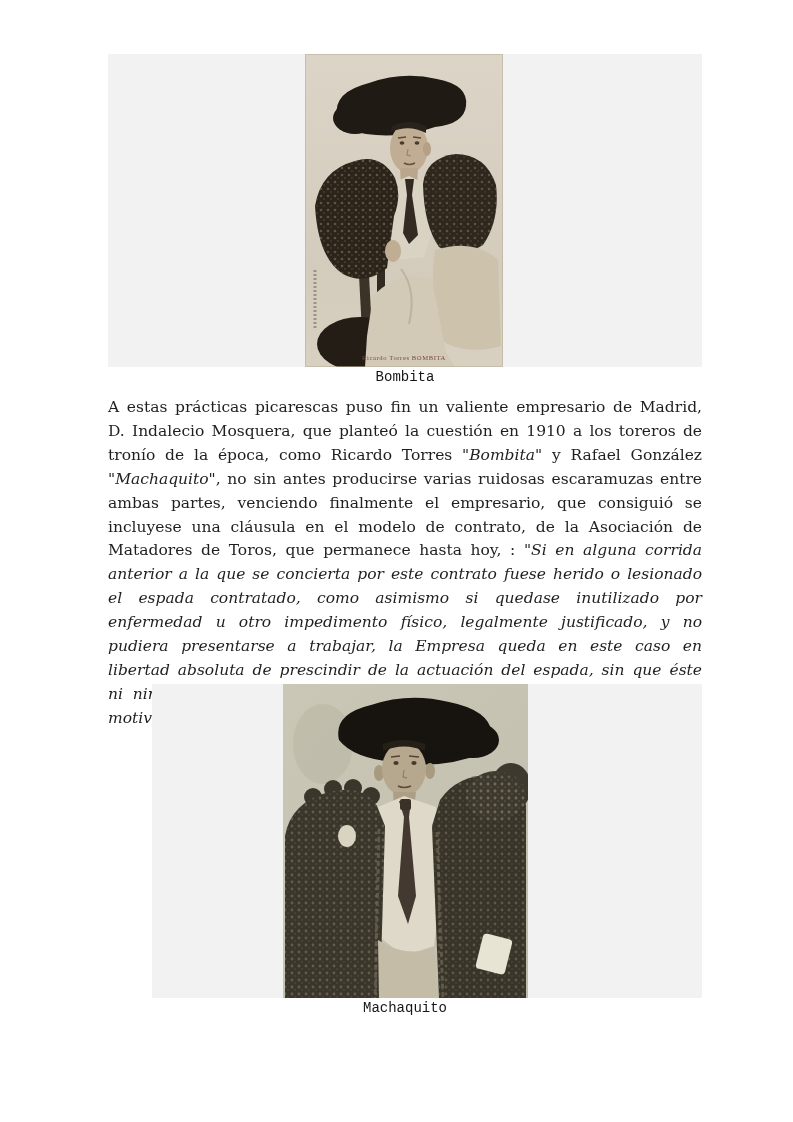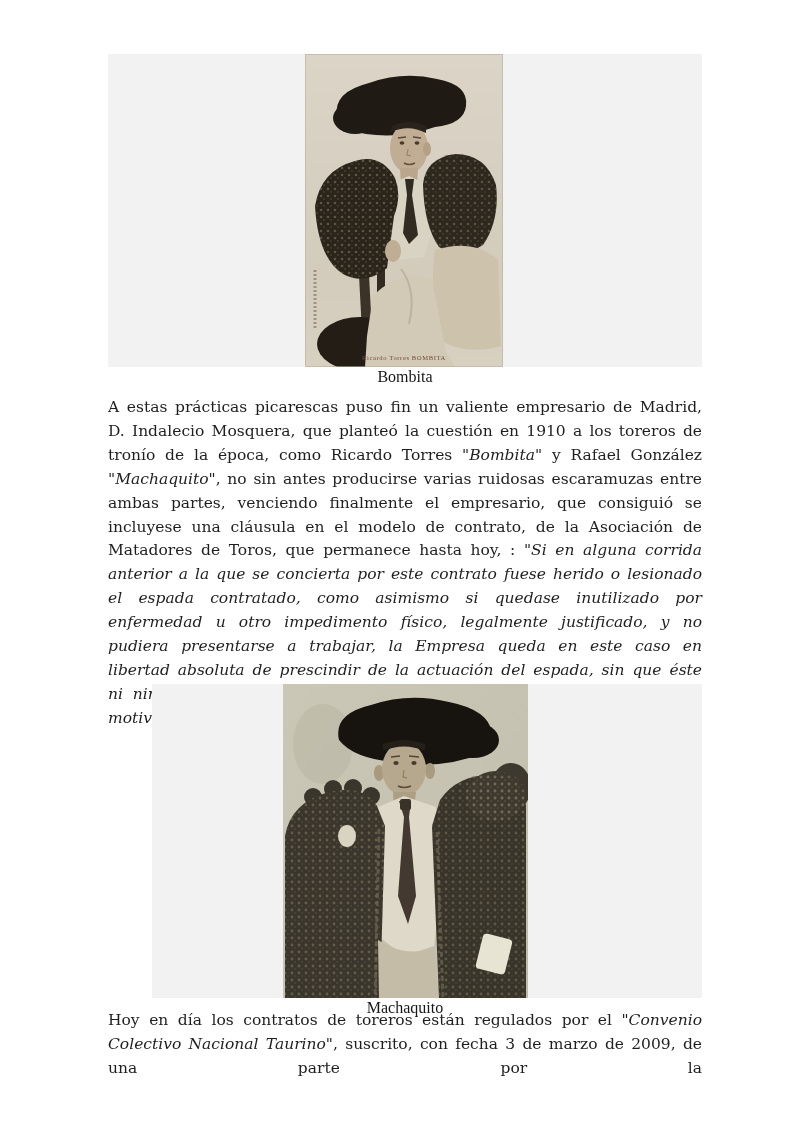--- a/index.html
+++ b/index.html
@@ -19,22 +19,22 @@
   .fig2-box { left: 152px; top: 684px; width: 550px; height: 314px; }
   .photo { position: absolute; top: 0; display: block; }
   .photo1 { left: 197px; width: 198px; height: 313px; }
   .photo2 { left: 131px; width: 245px; height: 314px; }
   .photo svg { display: block; width: 100%; height: 100%; }
   .fig-caption {
     position: absolute;
     left: 108px;
     width: 594px;
     text-align: center;
-    font-family: Liberation Serif, serif;
-    font-size: 16px;
+    font-family: Liberation Mono, monospace;
+    font-size: 14px;
     line-height: 14px;
     color: #161616;
   }
   .cap1 { top: 370px; }
   .cap2 { top: 1001px; }
   .body-text {
     position: absolute;
     left: 108px;
     width: 594px;
     margin: 0;
@@ -191,15 +191,14 @@
 
           <rect x="196" y="252" width="30" height="36" rx="4" transform="rotate(14 211 270)" fill="#e8e4d4"></rect>
 
           <path d="M 95 256 Q 122 274 151 264 L 154 314 L 96 314 Z" fill="#c4bca7"></path>
         </svg>
       </div>
     </div>
     <figcaption class="fig-caption cap2">Machaquito</figcaption>
   </figure>
 
-  <p class="body-text p2"><span>Hoy en día los contratos de toreros están regulados por el </span><span class="it">"Convenio Colectivo Nacional Taurino"</span><span>, suscrito, con fecha 3 de marzo de 2009, de una parte por la</span></p>
 
 </div>
 
 </body></html>

